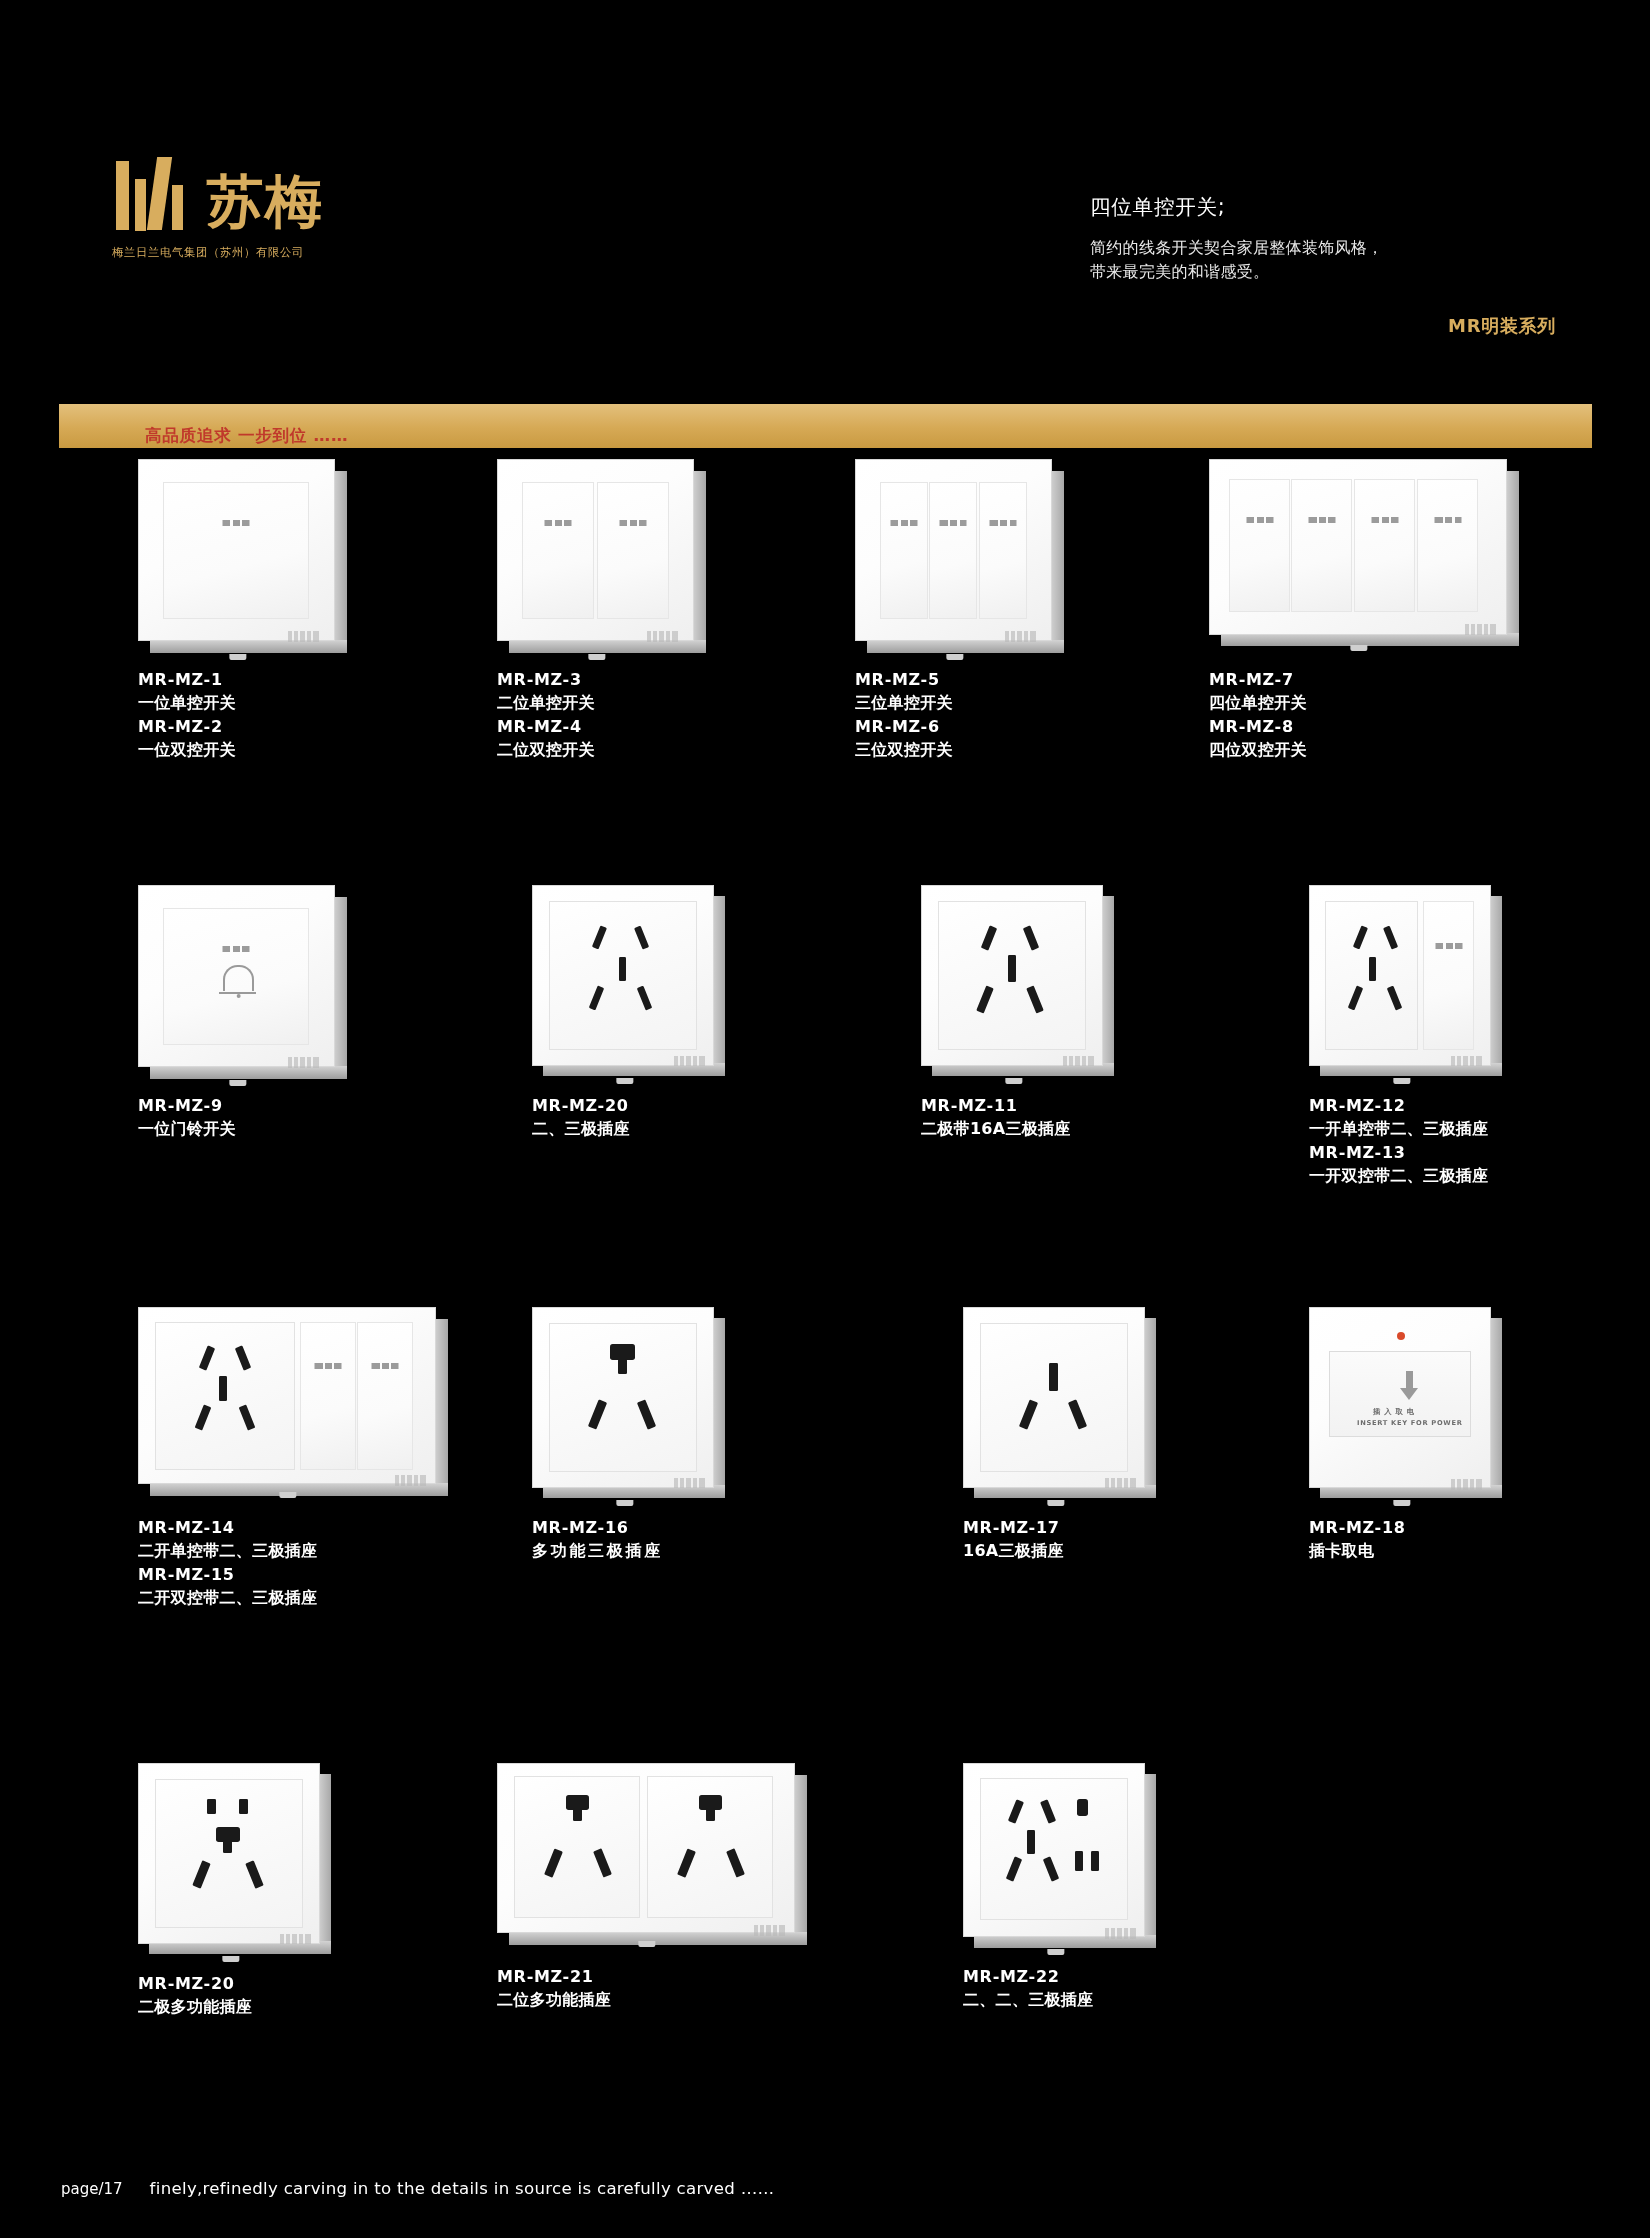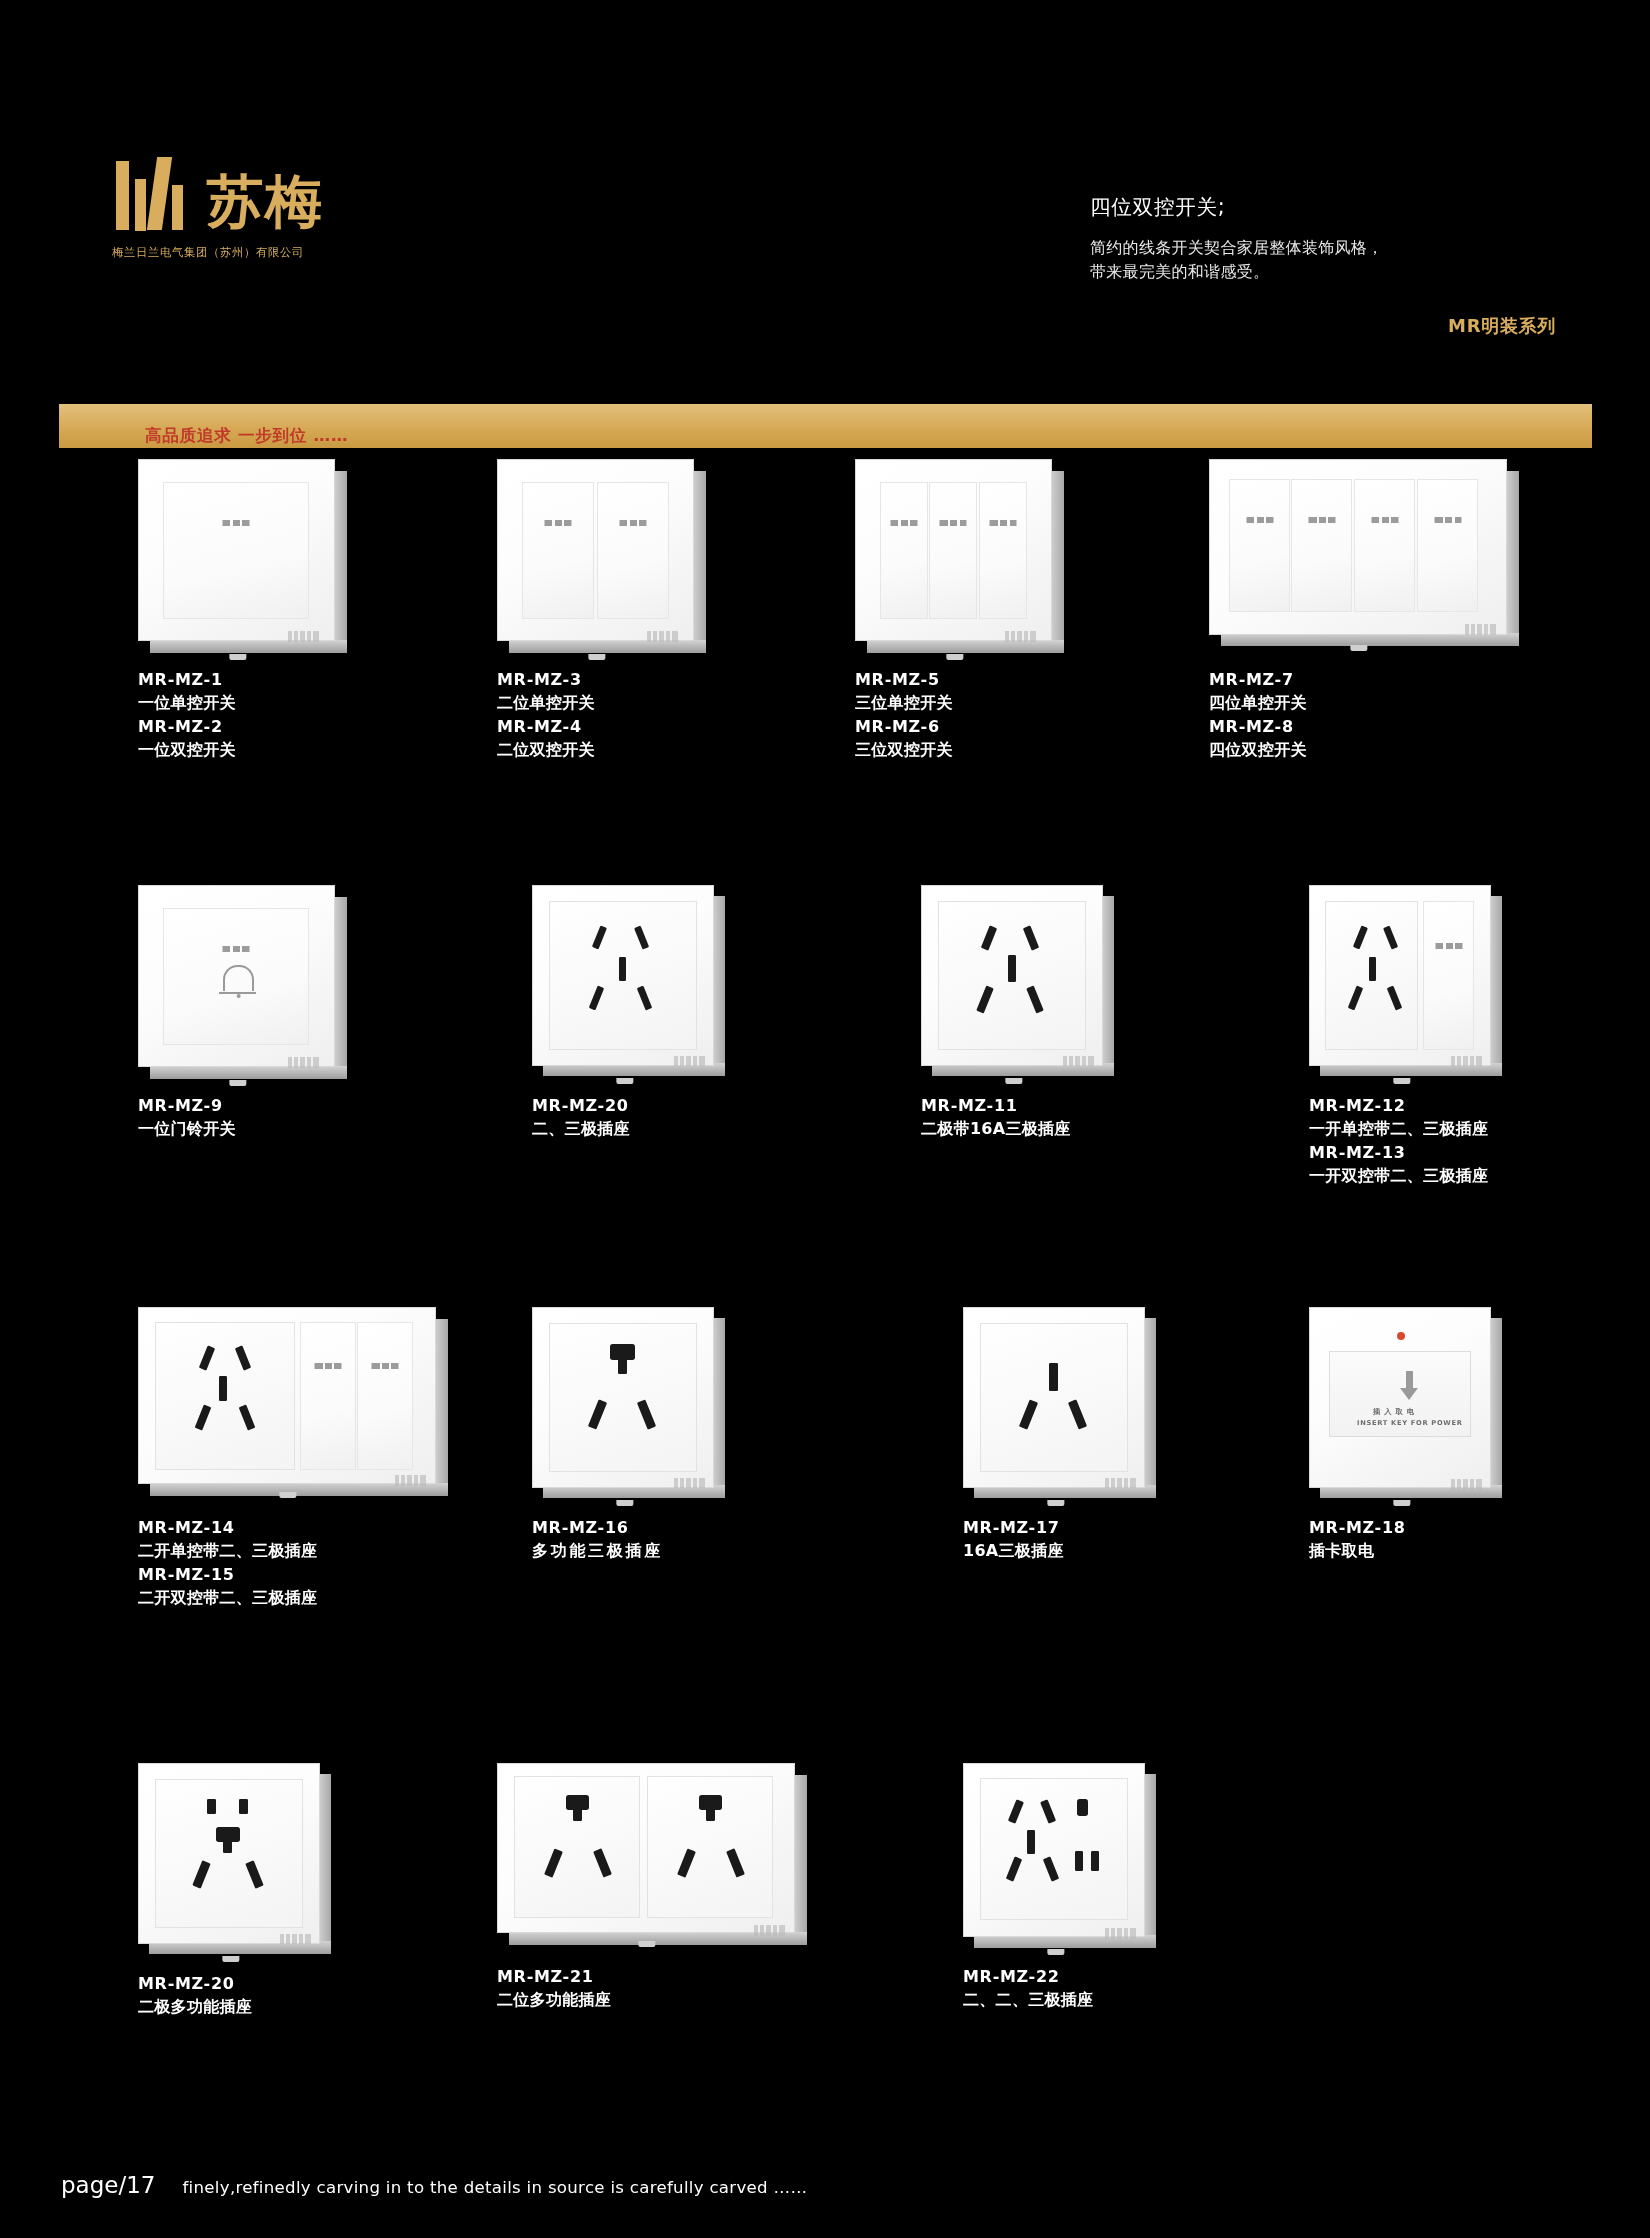--- a/index.html
+++ b/index.html
@@ -295,21 +295,21 @@
   }
   .footer-inner {
     position: absolute;
     left: 61px;
     bottom: 41px;
     display: flex;
     align-items: baseline;
     gap: 27px;
   }
   .page-num {
-    font-size: 23px;
+    font-size: 15px;
     color: #ffffff;
     font-family: "DejaVu Sans", sans-serif;
   }
   .footer-text {
     font-size: 16.6px;
     color: #ffffff;
     font-family: "DejaVu Sans", sans-serif;
     letter-spacing: 0.3px;
     margin-top: 33px;
   }
@@ -326,21 +326,21 @@
         <span class="bar b2"></span>
         <span class="bar b3"></span>
         <span class="bar b4"></span>
       </div>
       <div class="logo-text">苏梅</div>
     </div>
     <div class="logo-sub">梅兰日兰电气集团（苏州）有限公司</div>
   </div>
 
   <div class="header-copy">
-    <div class="header-title">四位双控开关;</div>
+    <div class="header-title">四位单控开关;</div>
     <div class="header-line">简约的线条开关契合家居整体装饰风格，</div>
     <div class="header-line">带来最完美的和谐感受。</div>
   </div>
   <div class="header-series" style="position:absolute; right:86px; top:286px; padding-right:0;">MR明装系列</div>
 </div>
 
 <div class="gold-bar">
   <div class="slogan">高品质追求  一步到位 ……</div>
 </div>
 

